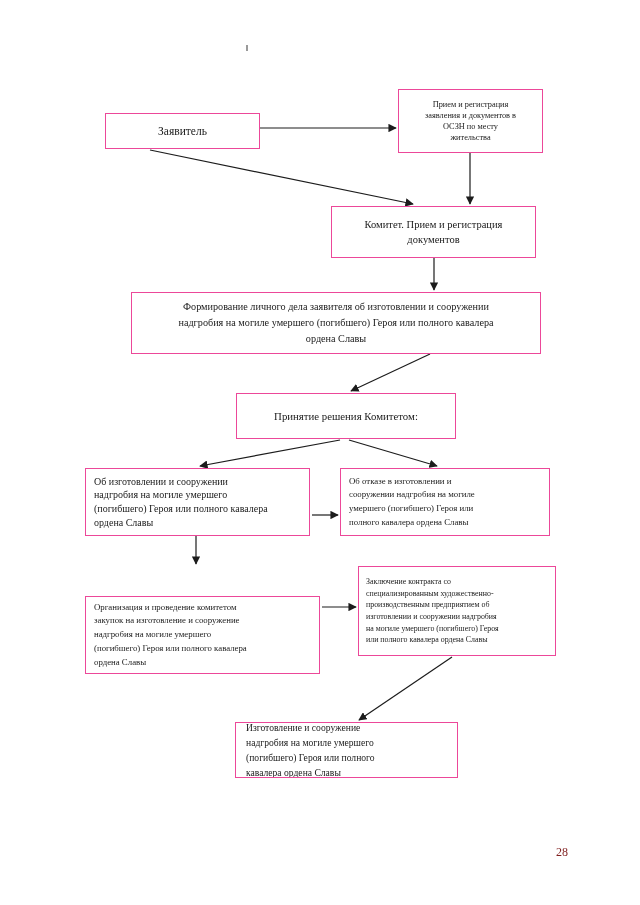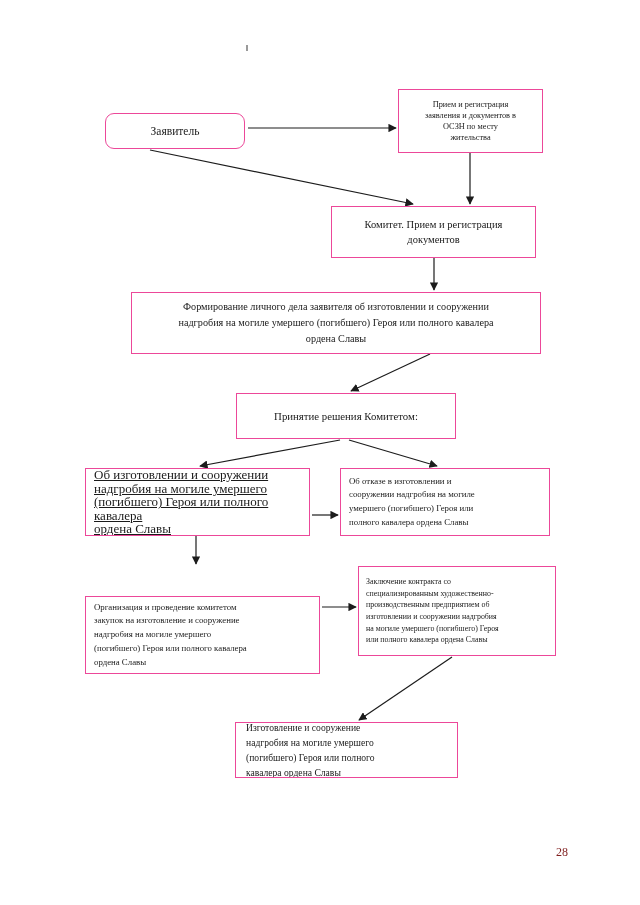--- a/index.html
+++ b/index.html
@@ -41,37 +41,37 @@
   }
   
   .c-center .txt {
     text-align: center;
   }
   .c-left .txt {
     text-align: left;
   }
 
   
-  .n-applicant      { left:105px; top:113px;  width:140px; height:36px;border-radius:9px; }
+  .n-applicant      { left:105px; top:113px;  width:155px; height:36px; }
   .n-applicant .txt { font-size:11.5px; line-height:14px; }
 
   .n-intake         { left:398px; top:89px;   width:145px; height:64px; padding:5px 7px; }
   .n-intake .txt    { font-size:8.3px;  line-height:11.2px; }
 
   .n-committee      { left:331px; top:206px;  width:205px; height:52px; padding:6px 10px;align-items:center; }
   .n-committee .txt { font-size:10.5px; line-height:15px; }
 
   .n-dossier        { left:131px; top:292px;  width:410px; height:62px; padding:6px 10px; }
   .n-dossier .txt   { font-size:10.2px; line-height:16px;text-align:center; }
 
   .n-decision       { left:236px; top:393px;  width:220px; height:46px; padding:5px 10px; }
   .n-decision .txt  { font-size:10.8px; line-height:15px; }
 
   .n-approve        { left:85px;  top:468px;  width:225px; height:68px; padding:5px 8px; }
-  .n-approve .txt   { font-size:13px;  line-height:13.6px;text-decoration:underline; }
+  .n-approve .txt   { font-size:10px;  line-height:13.6px; }
 
   .n-refuse         { left:340px; top:468px;  width:210px; height:68px; padding:18px 8px; }
   .n-refuse .txt    { font-size:8.8px;  line-height:13.6px; }
 
   .n-procure        { left:85px;  top:566px;  width:235px; height:78px; padding:5px 8px;margin-top:30px; }
   .n-procure .txt   { font-size:8.8px;  line-height:13.8px; }
 
   .n-contract       { left:358px; top:566px;  width:198px; height:90px; padding:15px 7px; }
   .n-contract .txt  { font-size:7.9px;  line-height:11.6px; }
 

